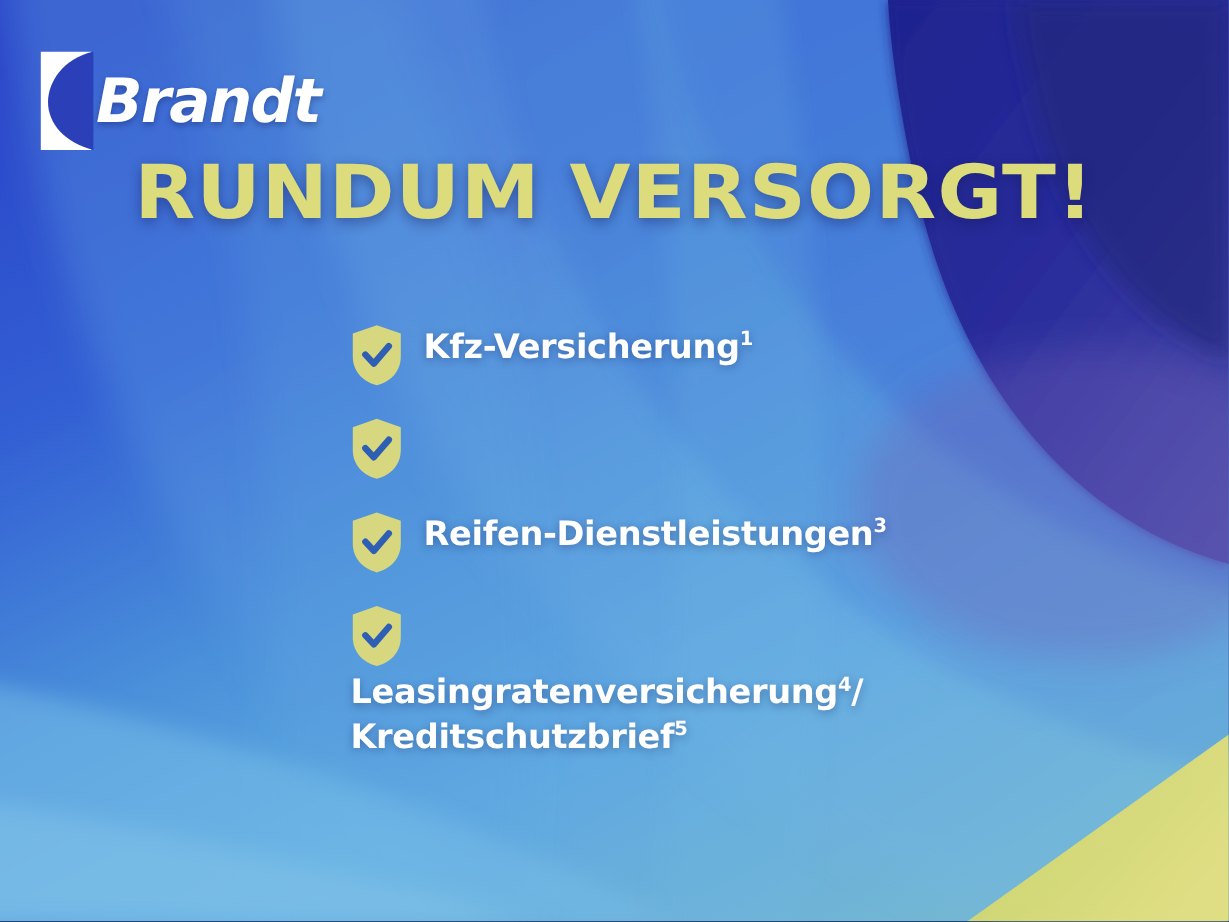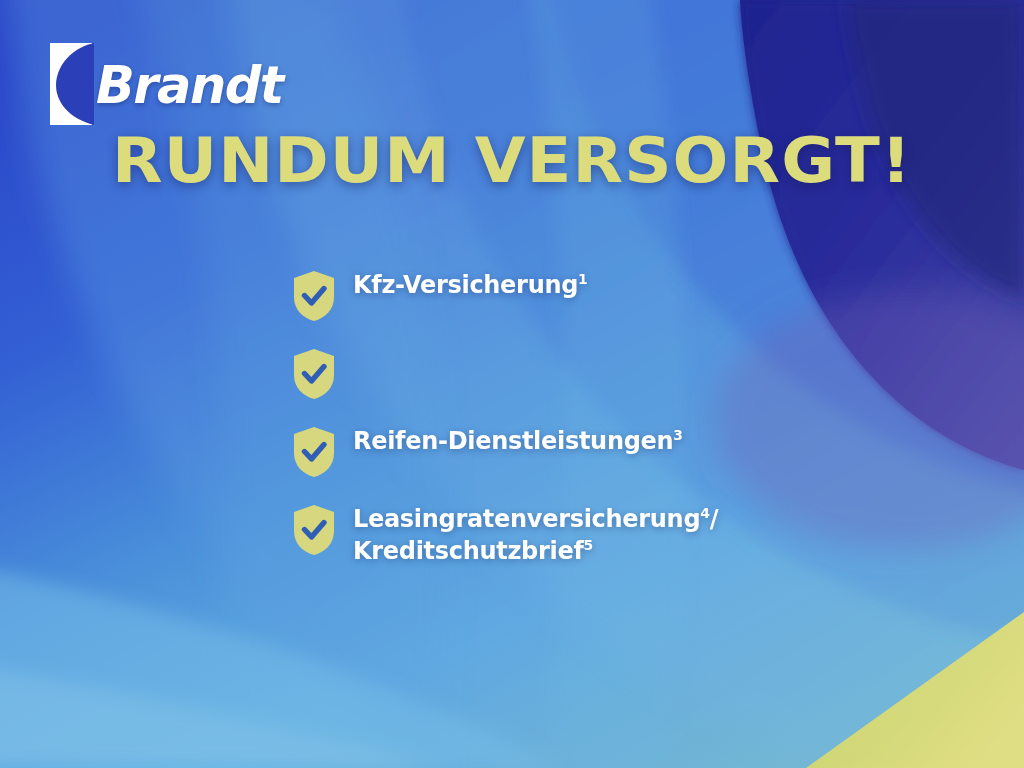--- a/index.html
+++ b/index.html
@@ -29,21 +29,21 @@
     position: absolute;
     inset: 0;
     width: 1024px;
     height: 768px;
     display: block;
   }
 
   
   .logo {
     position: absolute;
-    left: 48px;
+    left: 32px;
     top: 42px;
     display: flex;
     align-items: center;
     height: 84px;
     text-align: right;
   }
   .logo-mark {
     position: relative;
     width: 46px;
     height: 82px;
@@ -87,35 +87,35 @@
     position: absolute;
     left: 292px;
     top: 268px;
     width: 700px;
   }
   .feature {
     display: flex;
     align-items: flex-start;
     margin-bottom: 24px;
   }
-  .feature:last-child { margin-bottom: 0; }
+  .feature:last-child { margin-bottom: 0; flex-direction: column; }
 
   .shield {
     flex: none;
     width: 44px;
     height: 52px;
     margin-right: 17px;
     margin-top: 2px;
   }
   .shield svg { display: block; }
 
   .feature-text {
     font-family: "DejaVu Sans", sans-serif;
     font-weight: 700;
-    font-size: 24px;
+    font-size: 28px;
     line-height: 1.33;
     color: #ffffff;
     letter-spacing: -0.3px;
     text-shadow: 0 2px 7px rgba(20,30,90,.35);
     padding-top: 2px;
   }
   .feature-text sup {
     font-size: 0.58em;
     font-weight: 700;
     vertical-align: super;

